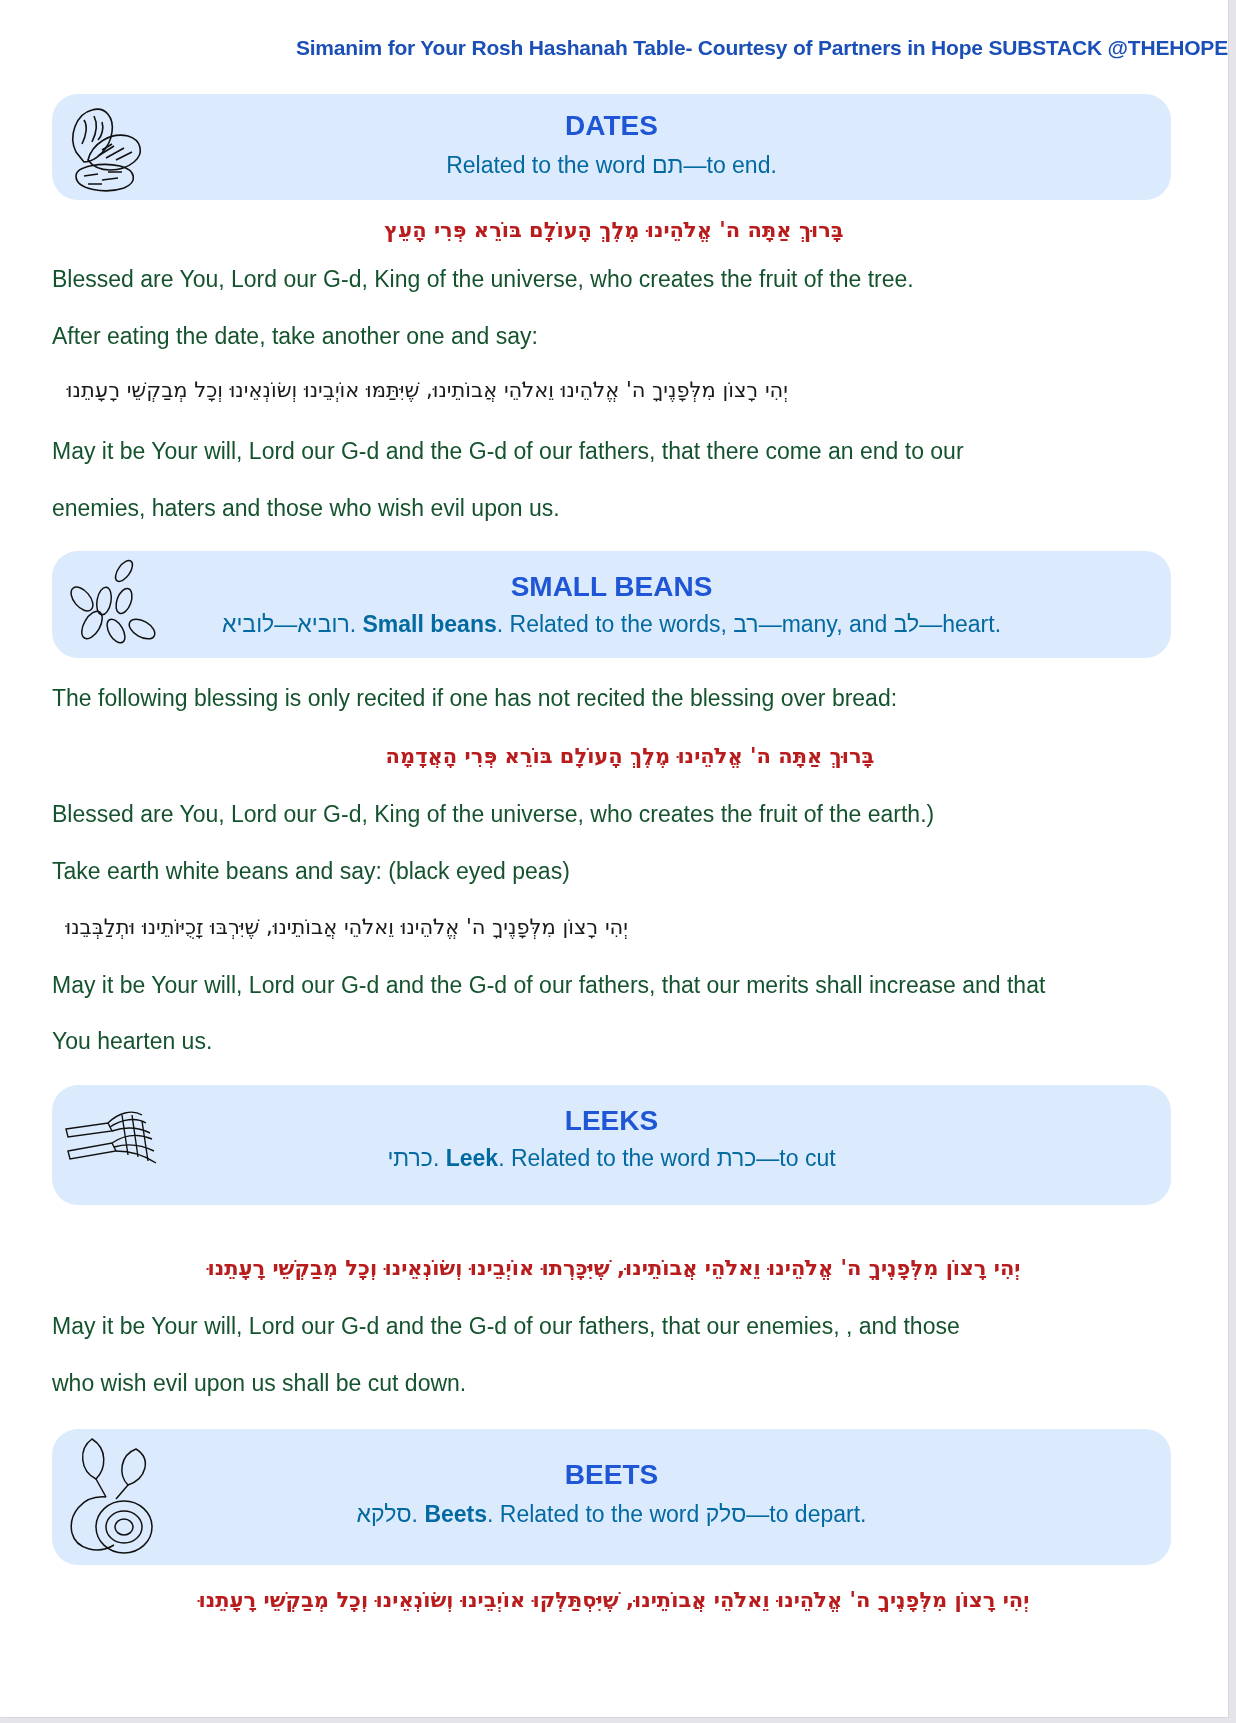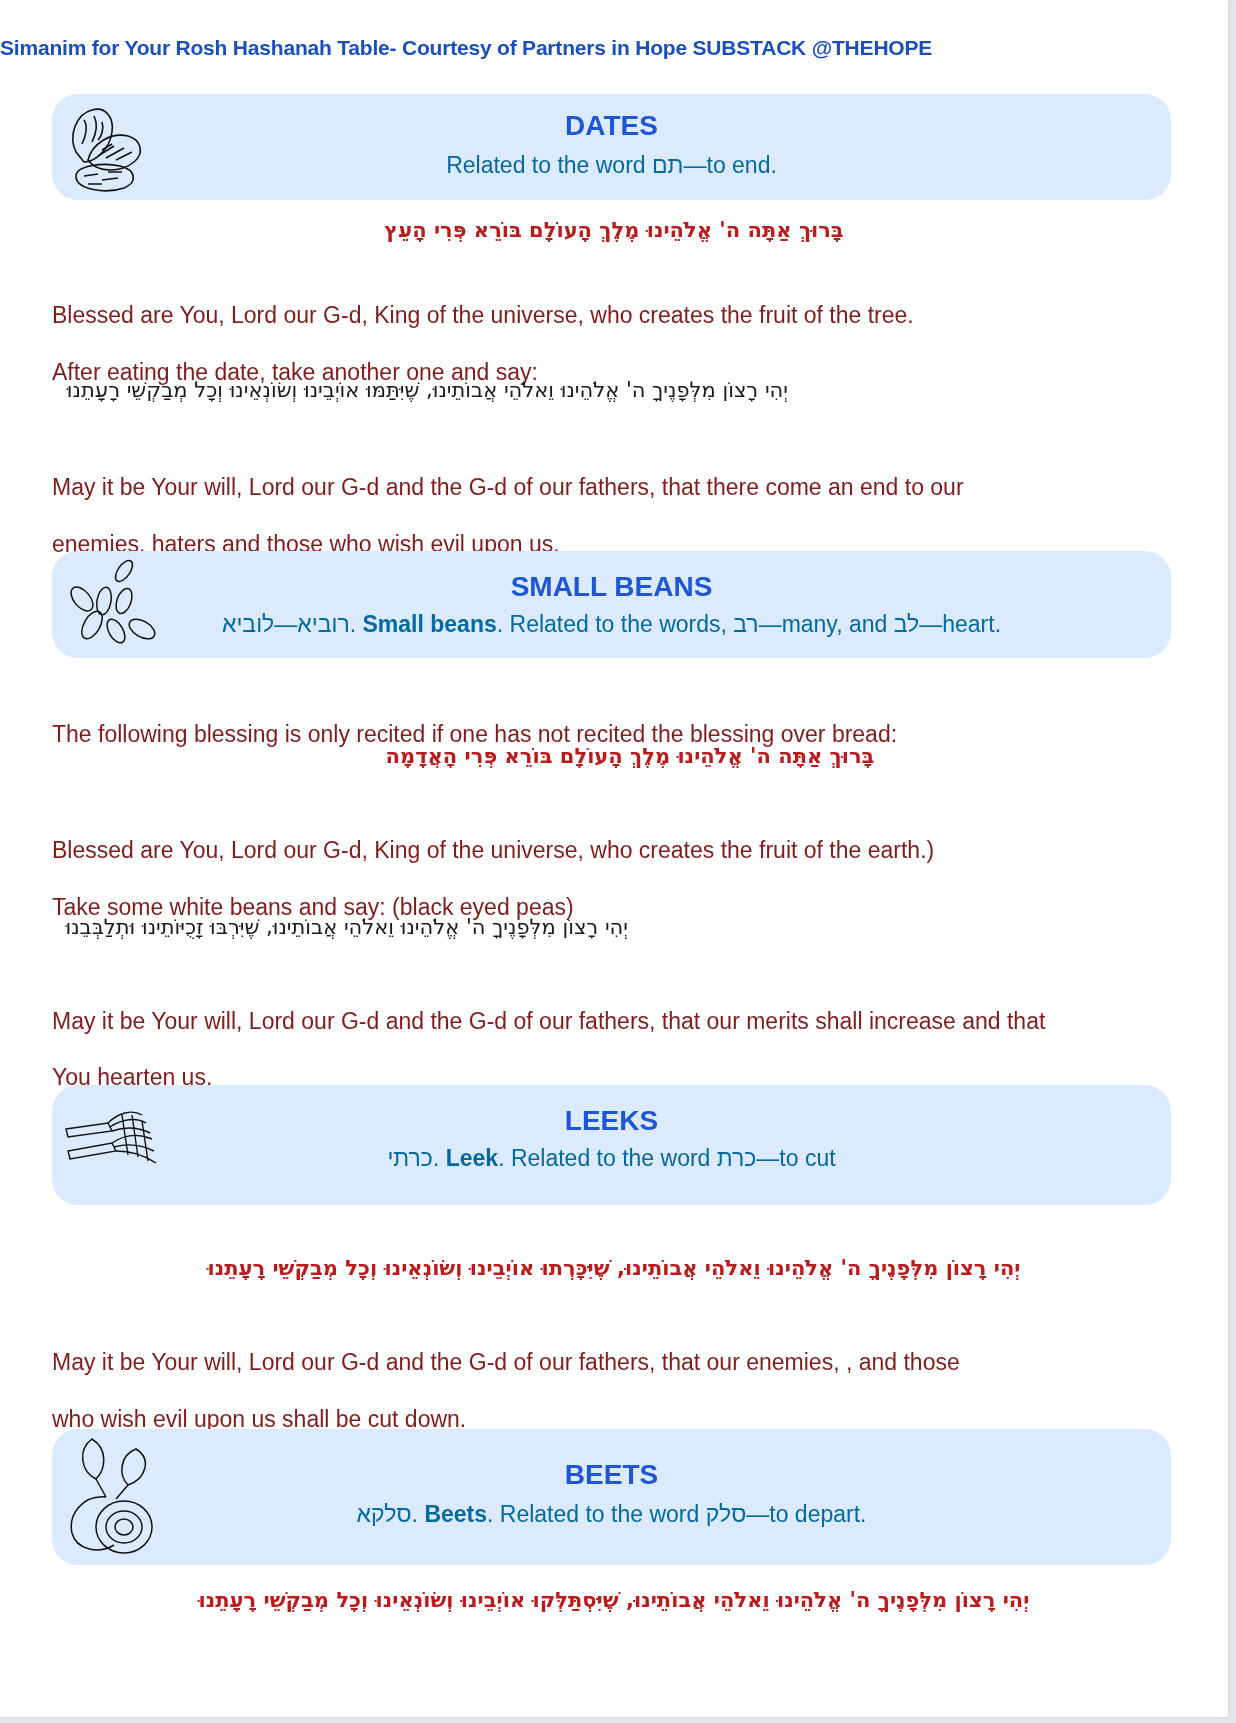--- a/index.html
+++ b/index.html
@@ -7,39 +7,39 @@
     width:1236px; height:1723px; position:relative; overflow:hidden;
     background:#e4e4ea;
     font-family:"Liberation Sans", "DejaVu Sans", sans-serif;
   }
   .page {
     position:absolute; left:0; top:0; width:1228px; height:1717px;
     background:#ffffff;
     box-shadow: 1px 1px 0 #d6d6dc;
   }
   .title {
-    position:absolute; left:0; width:1228px; top:36px; text-align:left;
+    position:absolute; left:0; width:1228px; top:36px; text-align:right;
     font-size:21px; font-weight:bold; color:#1b4fb8; letter-spacing:-0.2px;
   }
   .box {
     position:absolute; left:52px; width:1119px; background:#dbeafc;
     border-radius:26px;
   }
   .box .icon { position:absolute; left:10px; }
   .box .head {
     position:absolute; left:0; width:100%; text-align:center;
     font-size:28px; font-weight:bold; color:#1f56d6;
   }
   .box .sub {
     position:absolute; left:0; width:100%; text-align:center;
     font-size:23px; color:#0369a1;
   }
   .box .sub b { font-weight:bold; }
   .line {
-    position:absolute; left:52px; font-size:23px; color:#7f1d1d; white-space:nowrap;margin-top:36px;
+    position:absolute; left:52px; font-size:23px; color:#14532d; white-space:nowrap;
   }
   .heb {
     position:absolute; direction:rtl; white-space:nowrap;
     font-family:"DejaVu Sans", sans-serif; font-size:21px;
   }
   .heb.blue { color:#b91c1c; font-weight:bold; }
   .heb.black { color:#1a1a1a; }
 </style>
 </head>
 <body>
@@ -82,21 +82,21 @@
         <ellipse cx="80" cy="72" rx="8" ry="14" transform="rotate(-60 80 72)"></ellipse>
       </g>
     </svg>
     <div class="head" style="top:20px;">SMALL BEANS</div>
     <div class="sub" style="top:60px;"><span>רוביא—לוביא. </span><b>Small beans</b><span>. Related to the words, רב—many, and לב—heart.</span></div>
   </div>
 
   <div class="line" style="top:685px;">The following blessing is only recited if one has not recited the blessing over bread:</div>
   <div class="heb blue" style="top:744px;left:0;width:1228px;text-align:center;padding-left:16px;">בָּרוּךְ אַתָּה ה' אֱלֹהֵינוּ מֶלֶךְ הָעוֹלָם בּוֹרֵא פְּרִי הָאֲדָמָה</div>
   <div class="line" style="top:801px;">Blessed are You, Lord our G-d, King of the universe, who creates the fruit of the earth.)</div>
-  <div class="line" style="top:858px;">Take some white beans and say: (black eyed peas)</div>
+  <div class="line" style="top:858px;">Take earth white beans and say: (black eyed peas)</div>
   <div class="heb black" style="top:915px;right:600px;">יְהִי רָצוֹן מִלְּפָנֶיךָ ה' אֱלֹהֵינוּ וֵאלֹהֵי אֲבוֹתֵינוּ, שֶׁיִּרְבּוּ זָכֻיּוֹתֵינוּ וּתְלַבְּבֵנוּ</div>
   <div class="line" style="top:972px;">May it be Your will, Lord our G-d and the G-d of our fathers, that our merits shall increase and that</div>
   <div class="line" style="top:1028px;">You hearten us.</div>
 
   <div class="box" style="top:1085px;height:120px;">
     <svg class="icon" style="top:20px;" width="100" height="70" viewBox="0 0 100 70">
       <g fill="none" stroke="#111" stroke-width="1.4">
         <path d="M4 24 L46 18 L50 26 L6 32 Z"></path>
         <path d="M6 46 L50 38 L54 46 L8 54 Z"></path>
         <path d="M46 18 C56 8 70 4 80 10 M48 22 C60 14 74 12 84 18 M50 26 C62 22 76 22 88 28"></path>

